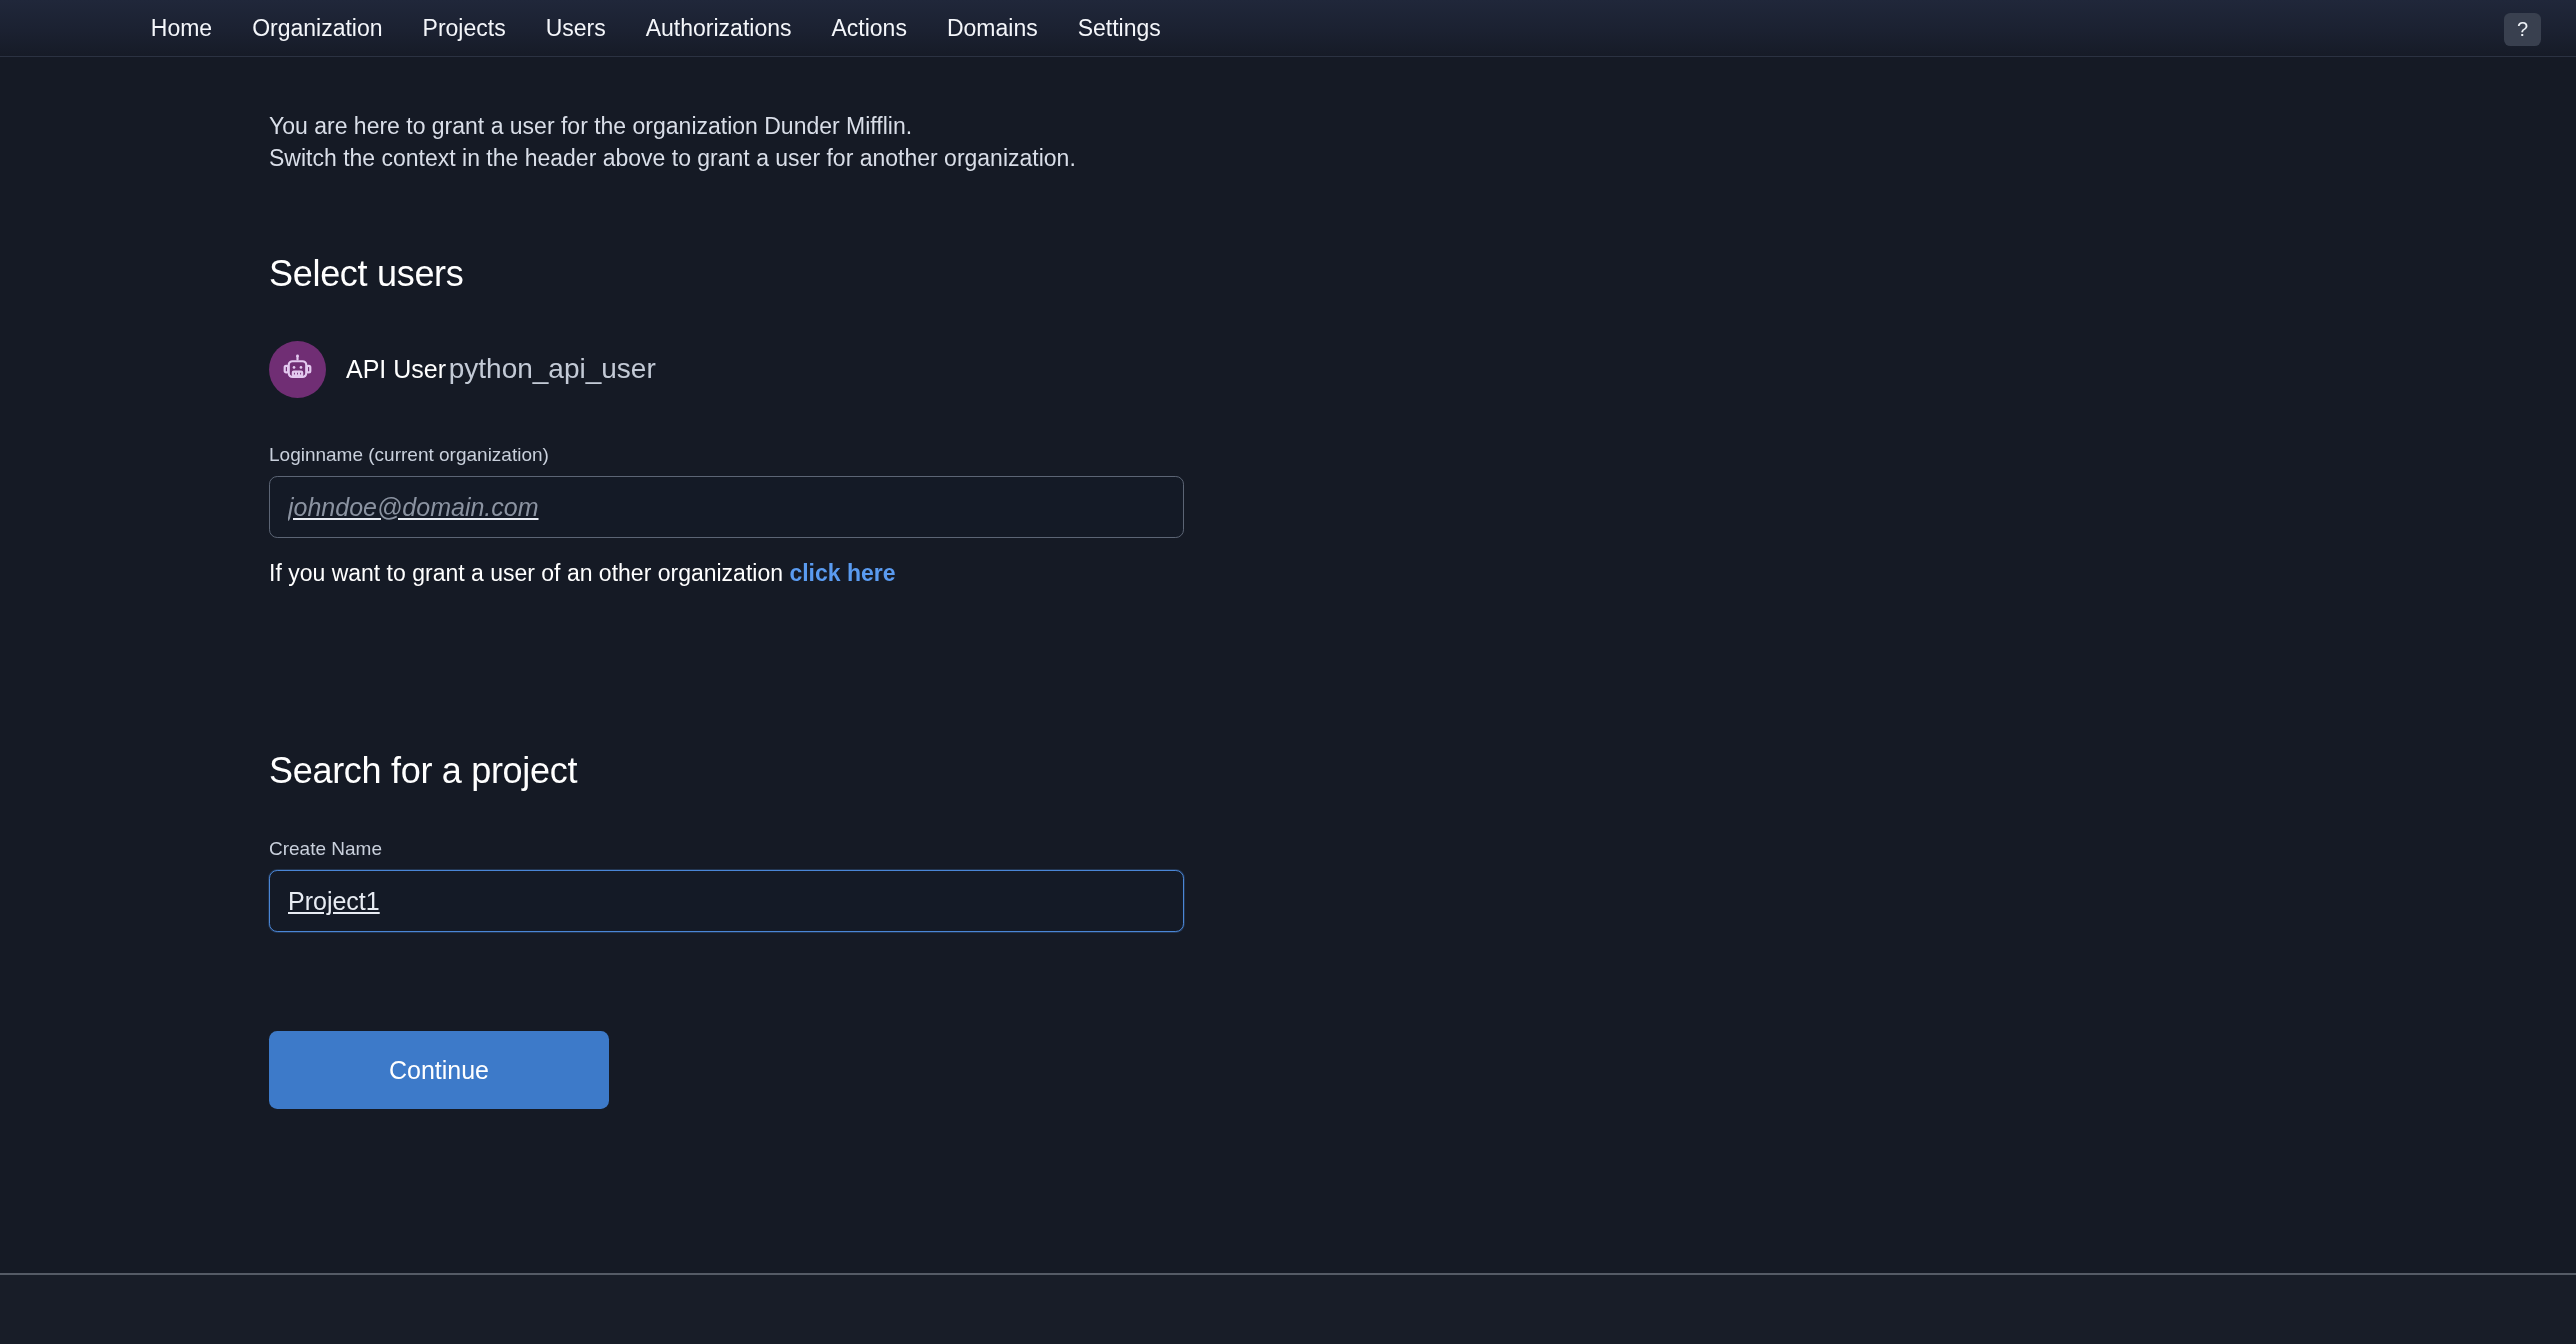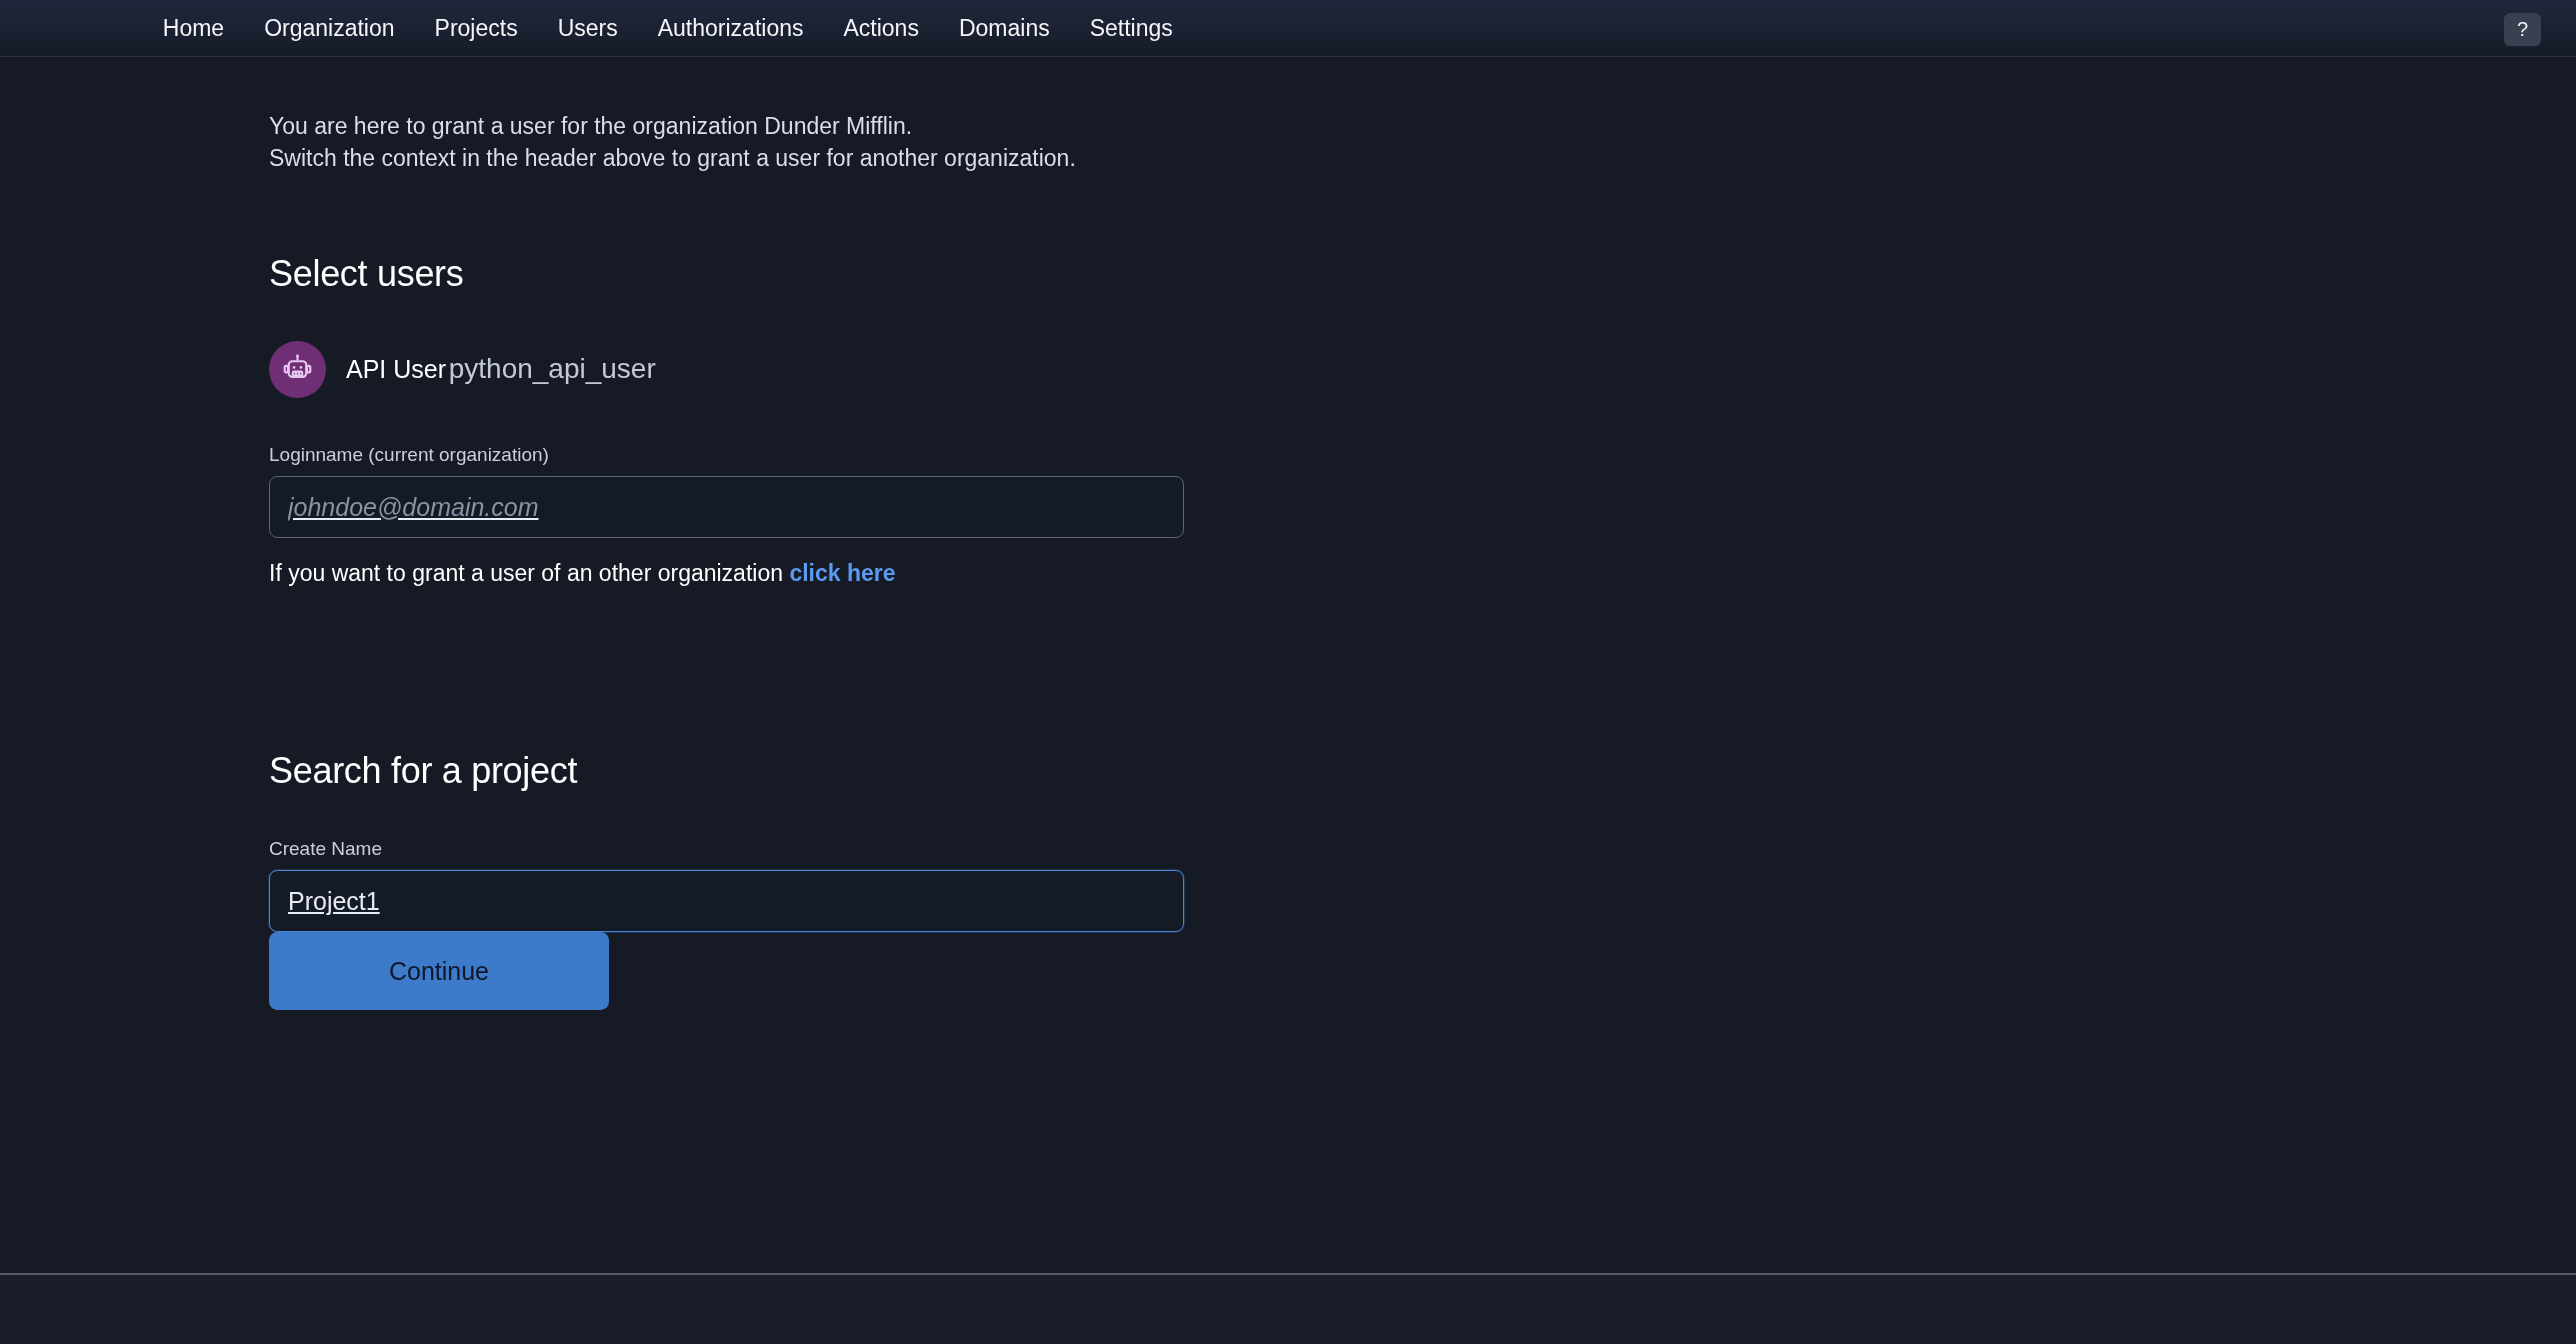--- a/index.html
+++ b/index.html
@@ -43,21 +43,21 @@
   }
 
   
   .topbar {
     position: absolute; left: 0; top: 0; width: 2576px; height: 57px;
     background: linear-gradient(180deg, #20273a 0%, #1b2131 55%, #161b27 100%);
     border-bottom: 0.9px solid #2b3242;
     z-index: 2;
   }
   .nav {
-    position: absolute; left: 150px; top: 0; height: 57px;
+    position: absolute; left: 138px; top: 0; height: 57px;
     display: flex; align-items: center; gap: 0px;
   }
   .nav-item {
     font-size: 23px; color: #f4f6fa; padding: 0 20px;
     line-height: 57px; white-space: nowrap; cursor: pointer;
   }
   .nav-item:first-child { padding-left: 12.8px; }
 
   .help-btn {
     position: absolute; right: 35px; top: 12.8px;
@@ -123,23 +123,24 @@
     box-shadow: 0 0 0 0.9px rgba(74,134,214,0.25);
   }
   .input.has-caret { caret-color: #ffffff; }
 
   .hint {
     margin-top: 22px; font-size: 23px; color: #ffffff;
   }
   .hint a { color: #5a9bf0; font-weight: 700; text-decoration: none; cursor: pointer; }
 
   .btn-primary {
+    margin-top: 99px;
     width: 340px; height: 78px; border-radius: 8.2px;
     background: #3d7ac9; border: none;
-    color: #0f172a; font-size: 25px;
+    color: #ffffff; font-size: 25px;
     font-family: "Liberation Sans", sans-serif;
     cursor: pointer;
   }
 
   
   .footer-divider {
     position: absolute; left: 0; top: 1273px;
     width: 2576px; height: 1.8px; background: #8b919c; opacity: .55;
     z-index: 3;
   }

